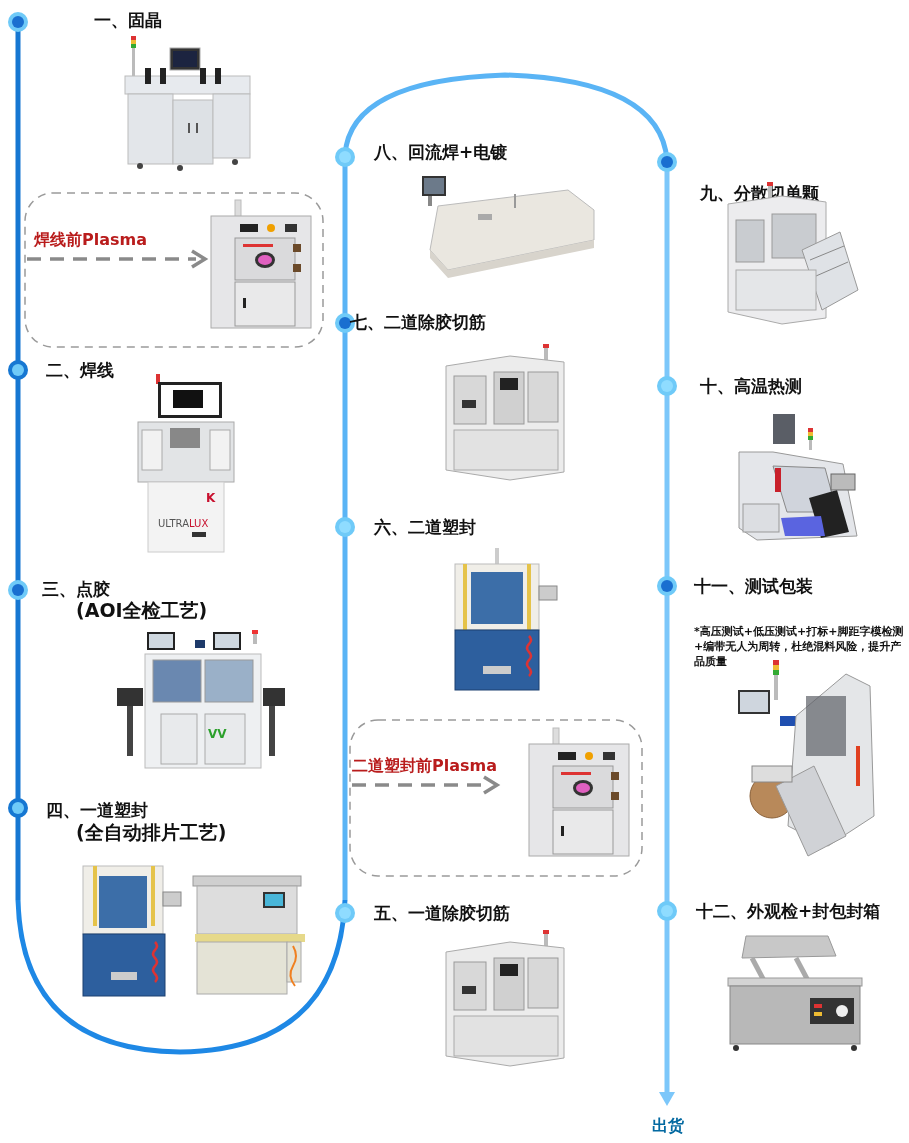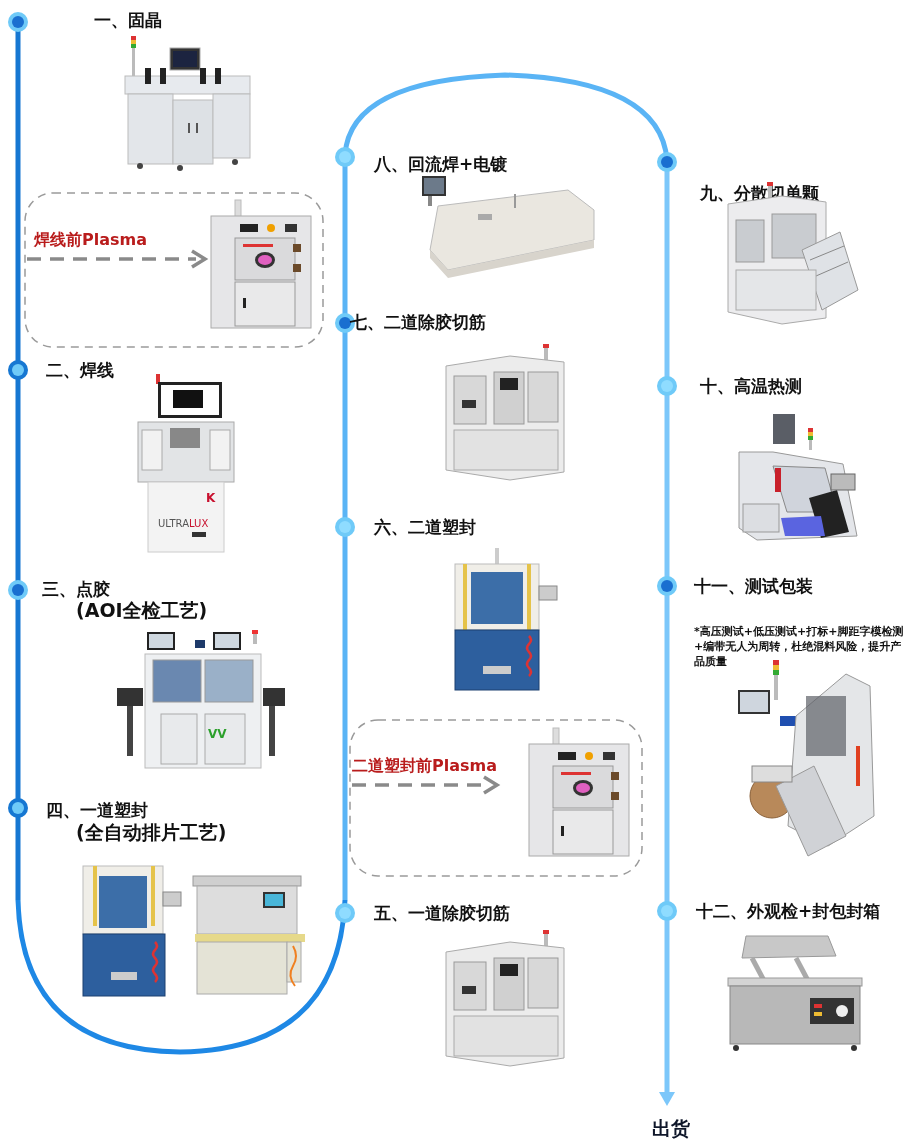--- a/index.html
+++ b/index.html
@@ -3,21 +3,21 @@
 <meta charset="utf-8">
 <style>
   html, body { margin:0; padding:0; background:#ffffff; }
   body { width:909px; height:1143px; position:relative; overflow:hidden;
          font-family:"DejaVu Sans", "Liberation Sans", sans-serif; color:#111; }
   .flow-svg { position:absolute; left:0; top:0; width:909px; height:1143px; }
   .step-label { position:absolute; font-weight:bold; font-size:17px; line-height:20px; white-space:nowrap; color:#111; }
   .step-sub { position:absolute; font-weight:bold; font-size:19px; line-height:20px; white-space:nowrap; color:#111; }
   .note { position:absolute; font-weight:bold; font-size:11px; line-height:15px; color:#111; width:215px; }
   .plasma-label { position:absolute; font-weight:bold; font-size:16px; line-height:20px; white-space:nowrap; color:#b91c1c; }
-  .ship-label { position:absolute; font-weight:bold; font-size:19px; color:#0f172a; }
+  .ship-label { position:absolute; font-weight:bold; font-size:16px; color:#0369a1; }
   .machine { position:absolute; }
   .machine svg { width:100%; height:100%; display:block; }
 </style>
 </head>
 <body>
 
 <svg class="flow-svg" viewBox="0 0 909 1143">
 
   <line x1="18" y1="22" x2="18" y2="900" stroke="#1677d2" stroke-width="5"></line>
 
@@ -90,21 +90,21 @@
     </g>
 </svg>
 
 <div class="step-label" style="left:46px; top:10px;margin-left:48px;">一、固晶</div>
 <div class="step-label" style="left:46px; top:360px;">二、焊线</div>
 <div class="step-label" style="left:42px; top:579px;">三、点胶</div>
 <div class="step-sub" style="left:76px; top:600px;">(AOI全检工艺)</div>
 <div class="step-label" style="left:46px; top:800px;">四、一道塑封</div>
 <div class="step-sub" style="left:76px; top:822px;">(全自动排片工艺)</div>
 
-<div class="step-label" style="left:374px; top:142px;margin-top:12px;">八、回流焊+电镀</div>
+<div class="step-label" style="left:374px; top:142px;">八、回流焊+电镀</div>
 <div class="step-label" style="left:350px; top:312px;">七、二道除胶切筋</div>
 <div class="step-label" style="left:374px; top:517px;">六、二道塑封</div>
 <div class="step-label" style="left:374px; top:903px;">五、一道除胶切筋</div>
 
 <div class="step-label" style="left:700px; top:151px;margin-top:32px;">九、分散切单颗</div>
 <div class="step-label" style="left:700px; top:376px;">十、高温热测</div>
 <div class="step-label" style="left:694px; top:576px;">十一、测试包装</div>
 <div class="note" style="left:694px; top:600px;margin-top:24px;">*高压测试+低压测试+打标+脚距字模检测+编带无人为周转，杜绝混料风险，提升产品质量</div>
 <div class="step-label" style="left:696px; top:901px;">十二、外观检+封包封箱</div>
 

